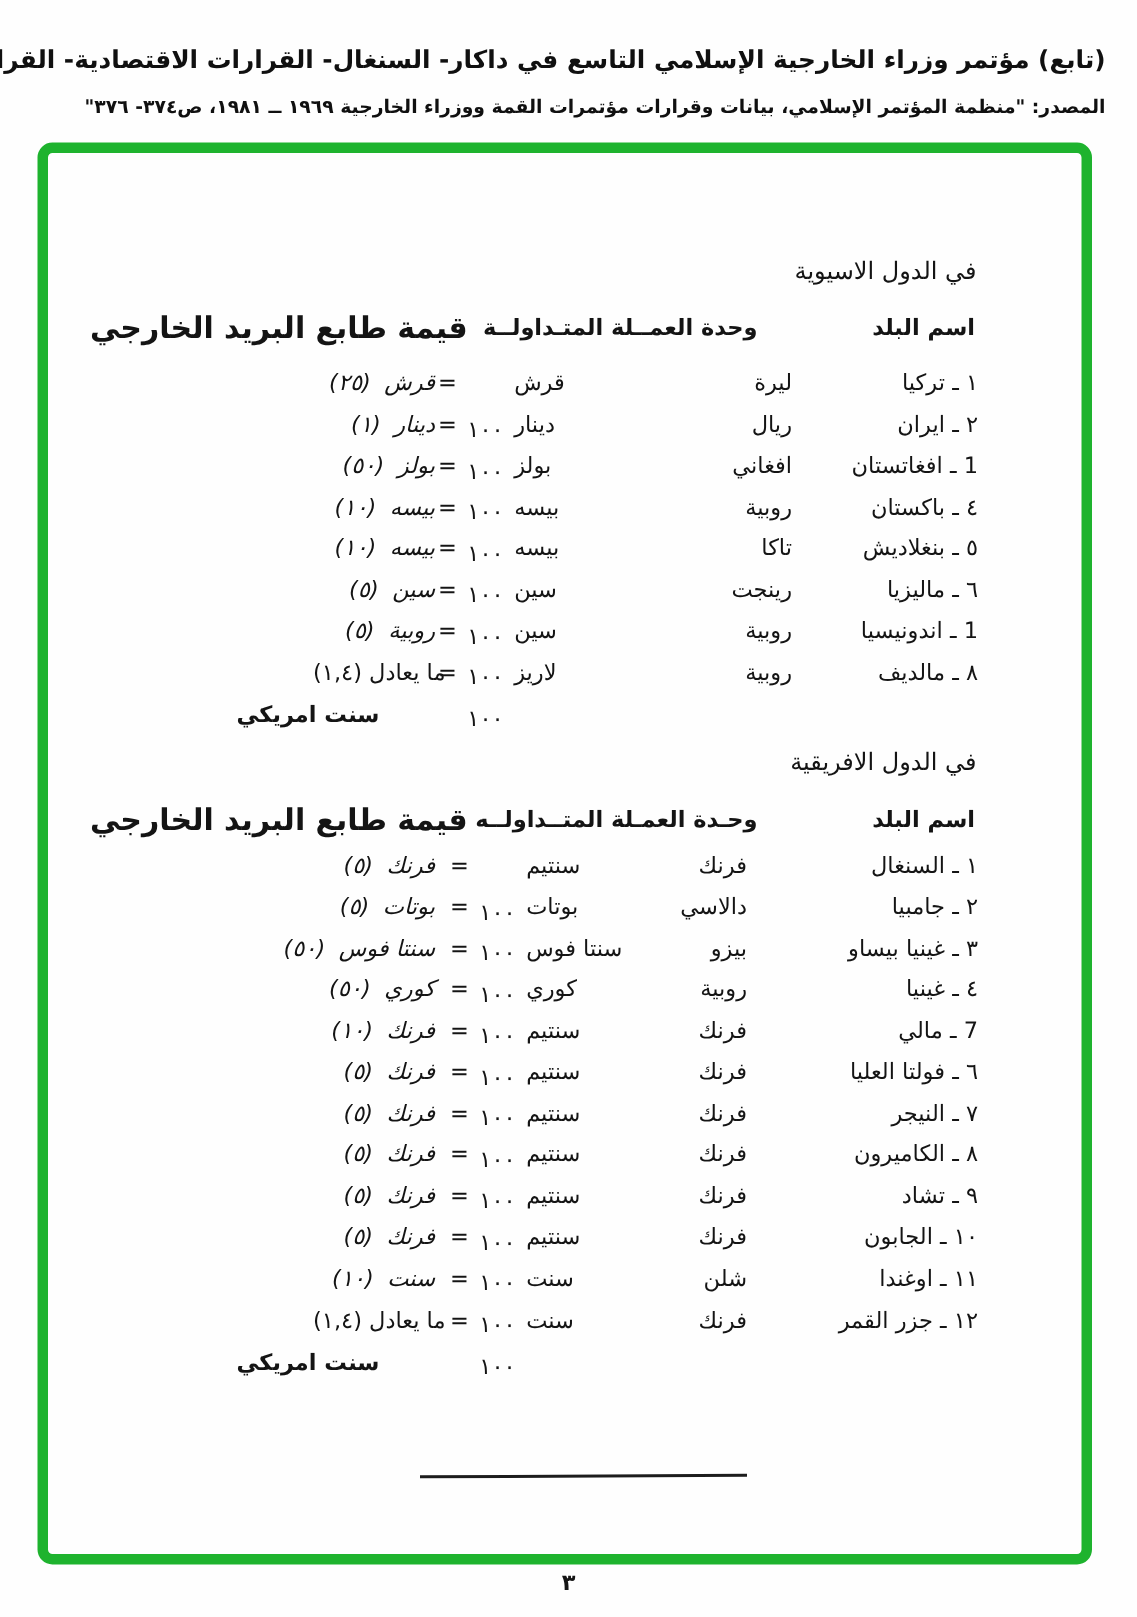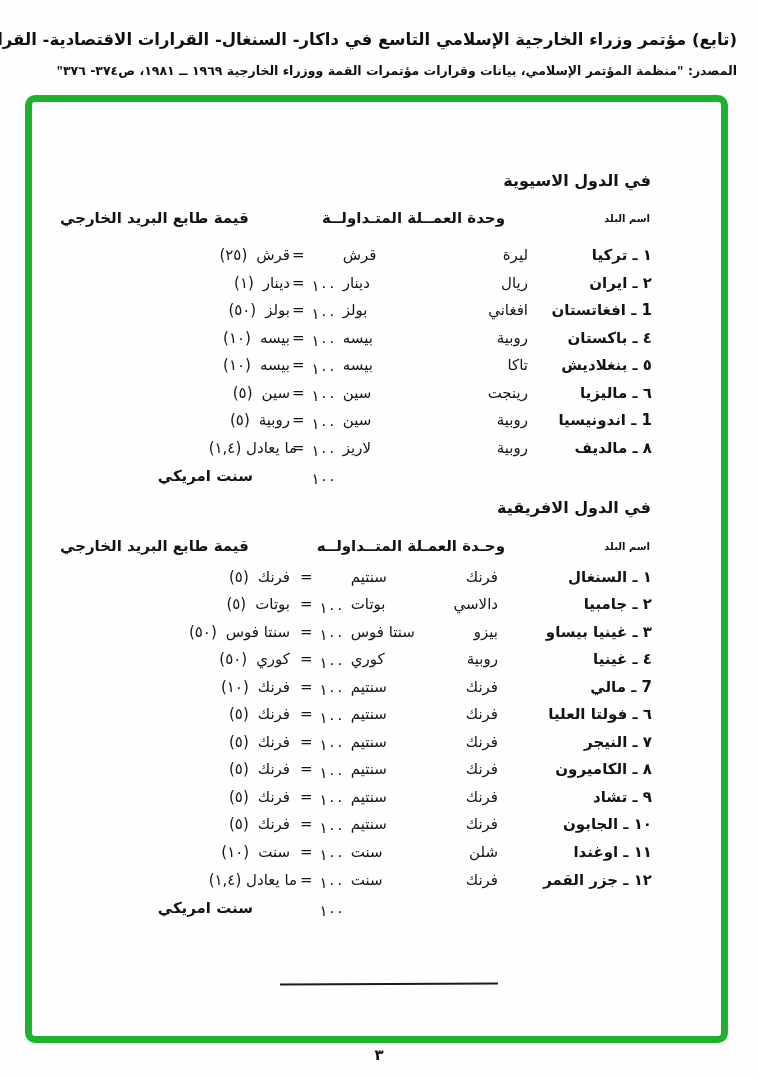--- a/index.html
+++ b/index.html
@@ -30,35 +30,35 @@
   .frame{
     left:25px;top:95px;width:703px;height:948px;
     box-sizing:border-box;
     border:7px solid #1eb32e;
     border-radius:10px;
     background:transparent;
   }
   
   .sec-title{
     right:107px;direction:rtl;white-space:nowrap;
-    font-size:16px;font-weight:700;line-height:22px;
-  }
-  .h-country{right:108px;direction:rtl;white-space:nowrap;font-size:10px;font-weight:700;line-height:21px;}
+    font-size:16px;font-weight:400;line-height:22px;
+  }
+  .h-country{right:108px;direction:rtl;white-space:nowrap;font-size:15px;font-weight:700;line-height:21px;}
   .h-currency{right:253px;direction:rtl;white-space:nowrap;font-size:15px;font-weight:700;line-height:21px;}
-  .h-stamp{left:60px;direction:rtl;white-space:nowrap;font-size:15px;font-weight:700;line-height:21px;}
+  .h-stamp{left:60px;direction:rtl;white-space:nowrap;font-size:20px;font-weight:700;line-height:21px;}
   
   .trow{position:absolute;left:0;width:100%;height:22px;font-size:15px;line-height:21px;font-weight:500;}
-  .c-country{position:absolute;right:106px;direction:rtl;white-space:nowrap;font-weight:bold;}
+  .c-country{position:absolute;right:106px;direction:rtl;white-space:nowrap;}
   .c-currency{position:absolute;right:230px;direction:rtl;white-space:nowrap;}
   .african .c-currency{right:260px;}
   .c-equiv{position:absolute;left:292px;display:flex;direction:ltr;gap:7px;white-space:nowrap;}
   .african .c-equiv{left:300px;}
   .c-equiv .cnt{direction:ltr;unicode-bidi:isolate;margin-top:31px;}
   .c-equiv .sub{direction:rtl;unicode-bidi:isolate;}
-  .c-stamp{position:absolute;right:468px;display:flex;direction:ltr;gap:9px;white-space:nowrap;justify-content:flex-end;}
+  .c-stamp{position:absolute;right:468px;display:flex;direction:ltr;gap:9px;white-space:nowrap;justify-content:flex-end;font-style:italic;}
   .c-stamp .sval{direction:ltr;unicode-bidi:isolate;min-width:34px;text-align:right;}
   .c-stamp .sunit{direction:rtl;unicode-bidi:isolate;}
   .c-note{position:absolute;right:461px;direction:rtl;white-space:nowrap;}
   .c-note2{position:absolute;right:505px;direction:rtl;white-space:nowrap;font-weight:bold;}
   
   .divider{left:280px;top:983px;width:218px;height:0;border-top:2px solid #1c1c1c;transform:rotate(-0.3deg);}
   .pagenum{top:1046px;left:0;width:758px;text-align:center;font-size:15px;font-weight:700;}
 </style>
 </head>
 <body>

